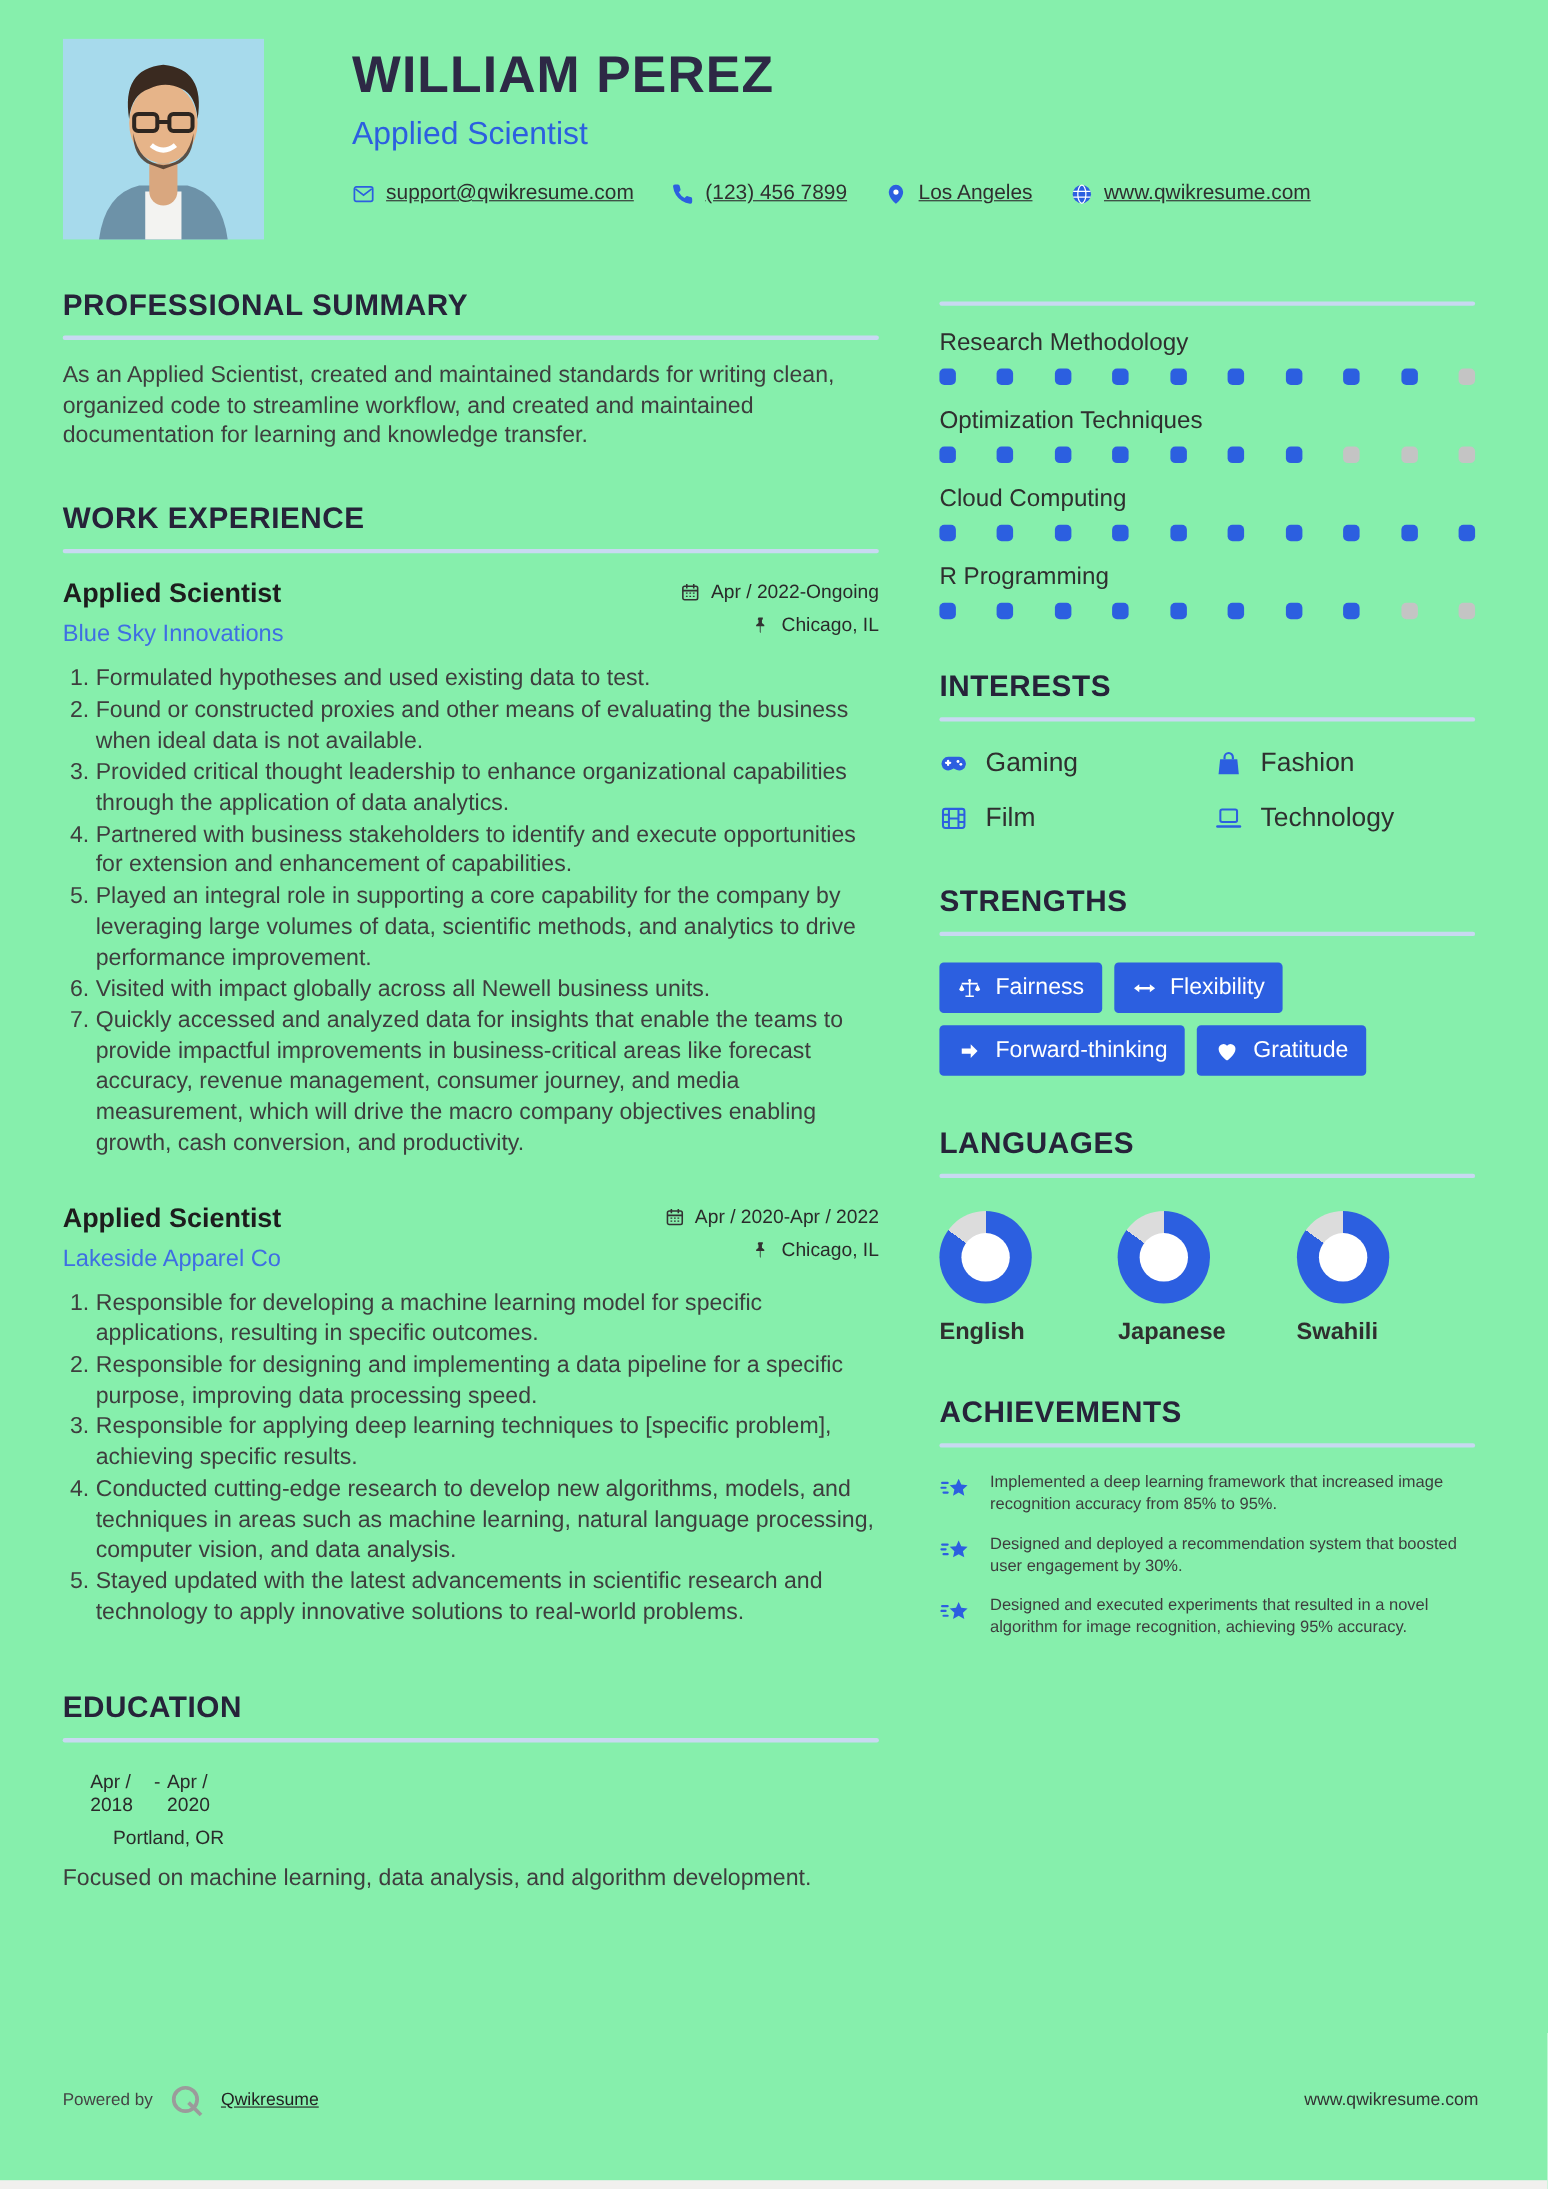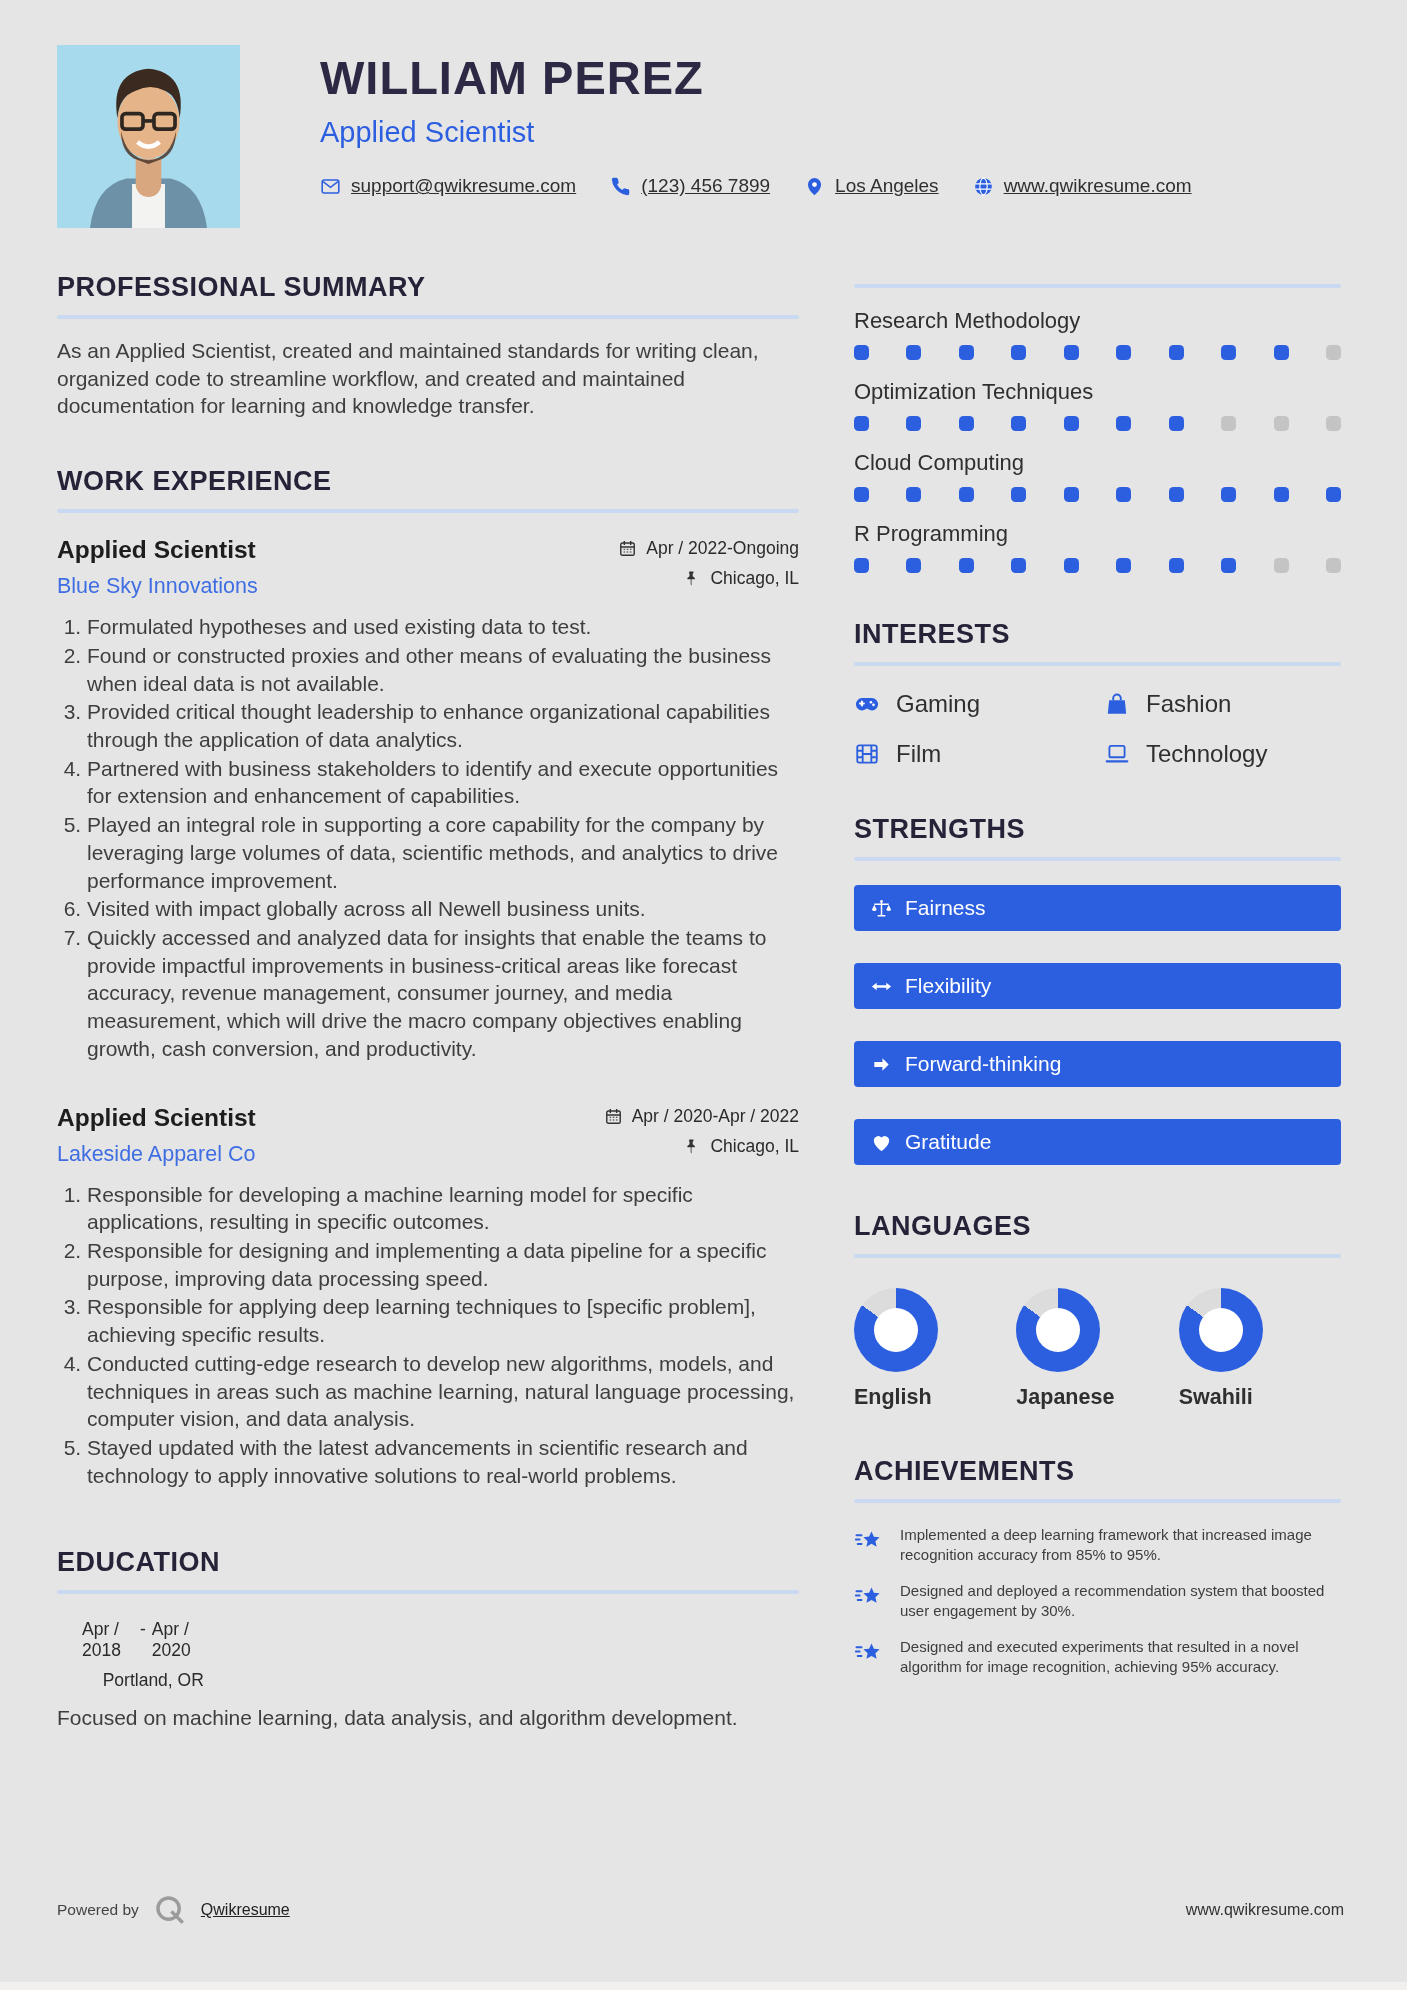--- a/index.html
+++ b/index.html
@@ -12,21 +12,21 @@
     --donut-off:#dcdcdc;
     --text:#3e3e3e;
   }
   *{box-sizing:border-box;margin:0;padding:0;}
   html,body{background:#ffffff;}
   body{
     width:1407px;height:1990px;margin:0 auto;
     font-family:"Liberation Sans","DejaVu Sans",sans-serif;
     color:var(--text);
   }
-  .page{position:relative;width:1407px;height:1990px;padding:45px 63px 0 57px;overflow:hidden;background:#e5e5e5;}
+  .page{position:relative;width:1407px;height:1990px;padding:35px 63px 0 57px;overflow:hidden;background:#86efac;}
   .page-edge{position:absolute;left:0;bottom:0;width:100%;height:8px;background:#f1f0ee;}
 
   
   header{display:flex;align-items:flex-start;}
   .photo{width:183px;height:183px;flex:0 0 183px;margin-right:80px;overflow:hidden;}
   .photo svg{display:block;width:100%;height:100%;}
   .header-text{padding-top:8px;}
   h1{font-size:47px;font-weight:800;letter-spacing:1px;color:var(--name);line-height:1.05;}
   .job-title{margin-top:14px;font-size:29px;font-weight:500;color:var(--accent);}
   .contact-row{margin-top:26px;display:flex;align-items:center;gap:34px;font-size:19px;color:#2f2f2f;}
@@ -75,21 +75,21 @@
   .dots{display:flex;justify-content:space-between;margin-top:11px;}
   .dot{width:15px;height:15px;border-radius:4.5px;background:var(--accent);}
   .dot.off{background:var(--dot-off);}
 
   
   .interests-grid{display:grid;grid-template-columns:250px 1fr;row-gap:22px;margin-top:24px;}
   .interest{display:flex;align-items:center;gap:16px;font-size:24px;color:#2f2f2f;}
   .interest .icon{width:26px;height:26px;color:var(--accent);}
 
   
-  .strengths-wrap{display:flex;flex-wrap:wrap;gap:32px;margin-top:24px;flex-direction:column;}
+  .strengths-wrap{display:flex;flex-wrap:wrap;gap:11px;margin-top:24px;}
   .badge{display:inline-flex;align-items:center;gap:12px;background:var(--accent);color:#fff;
          font-size:21px;font-weight:500;padding:11px 16px;border-radius:4px;}
   .badge .icon{width:23px;height:23px;color:#fff;}
 
   
   .langs-row{display:flex;margin-top:30px;}
   .lang{width:164px;display:flex;flex-direction:column;align-items:flex-start;font-weight:bold;}
   .donut{width:84px;height:84px;border-radius:50%;position:relative;
          background:conic-gradient(var(--accent) calc(var(--p)*1%), var(--donut-off) 0);}
   .donut::after{content:"";position:absolute;inset:20px;background:#fff;border-radius:50%;}

